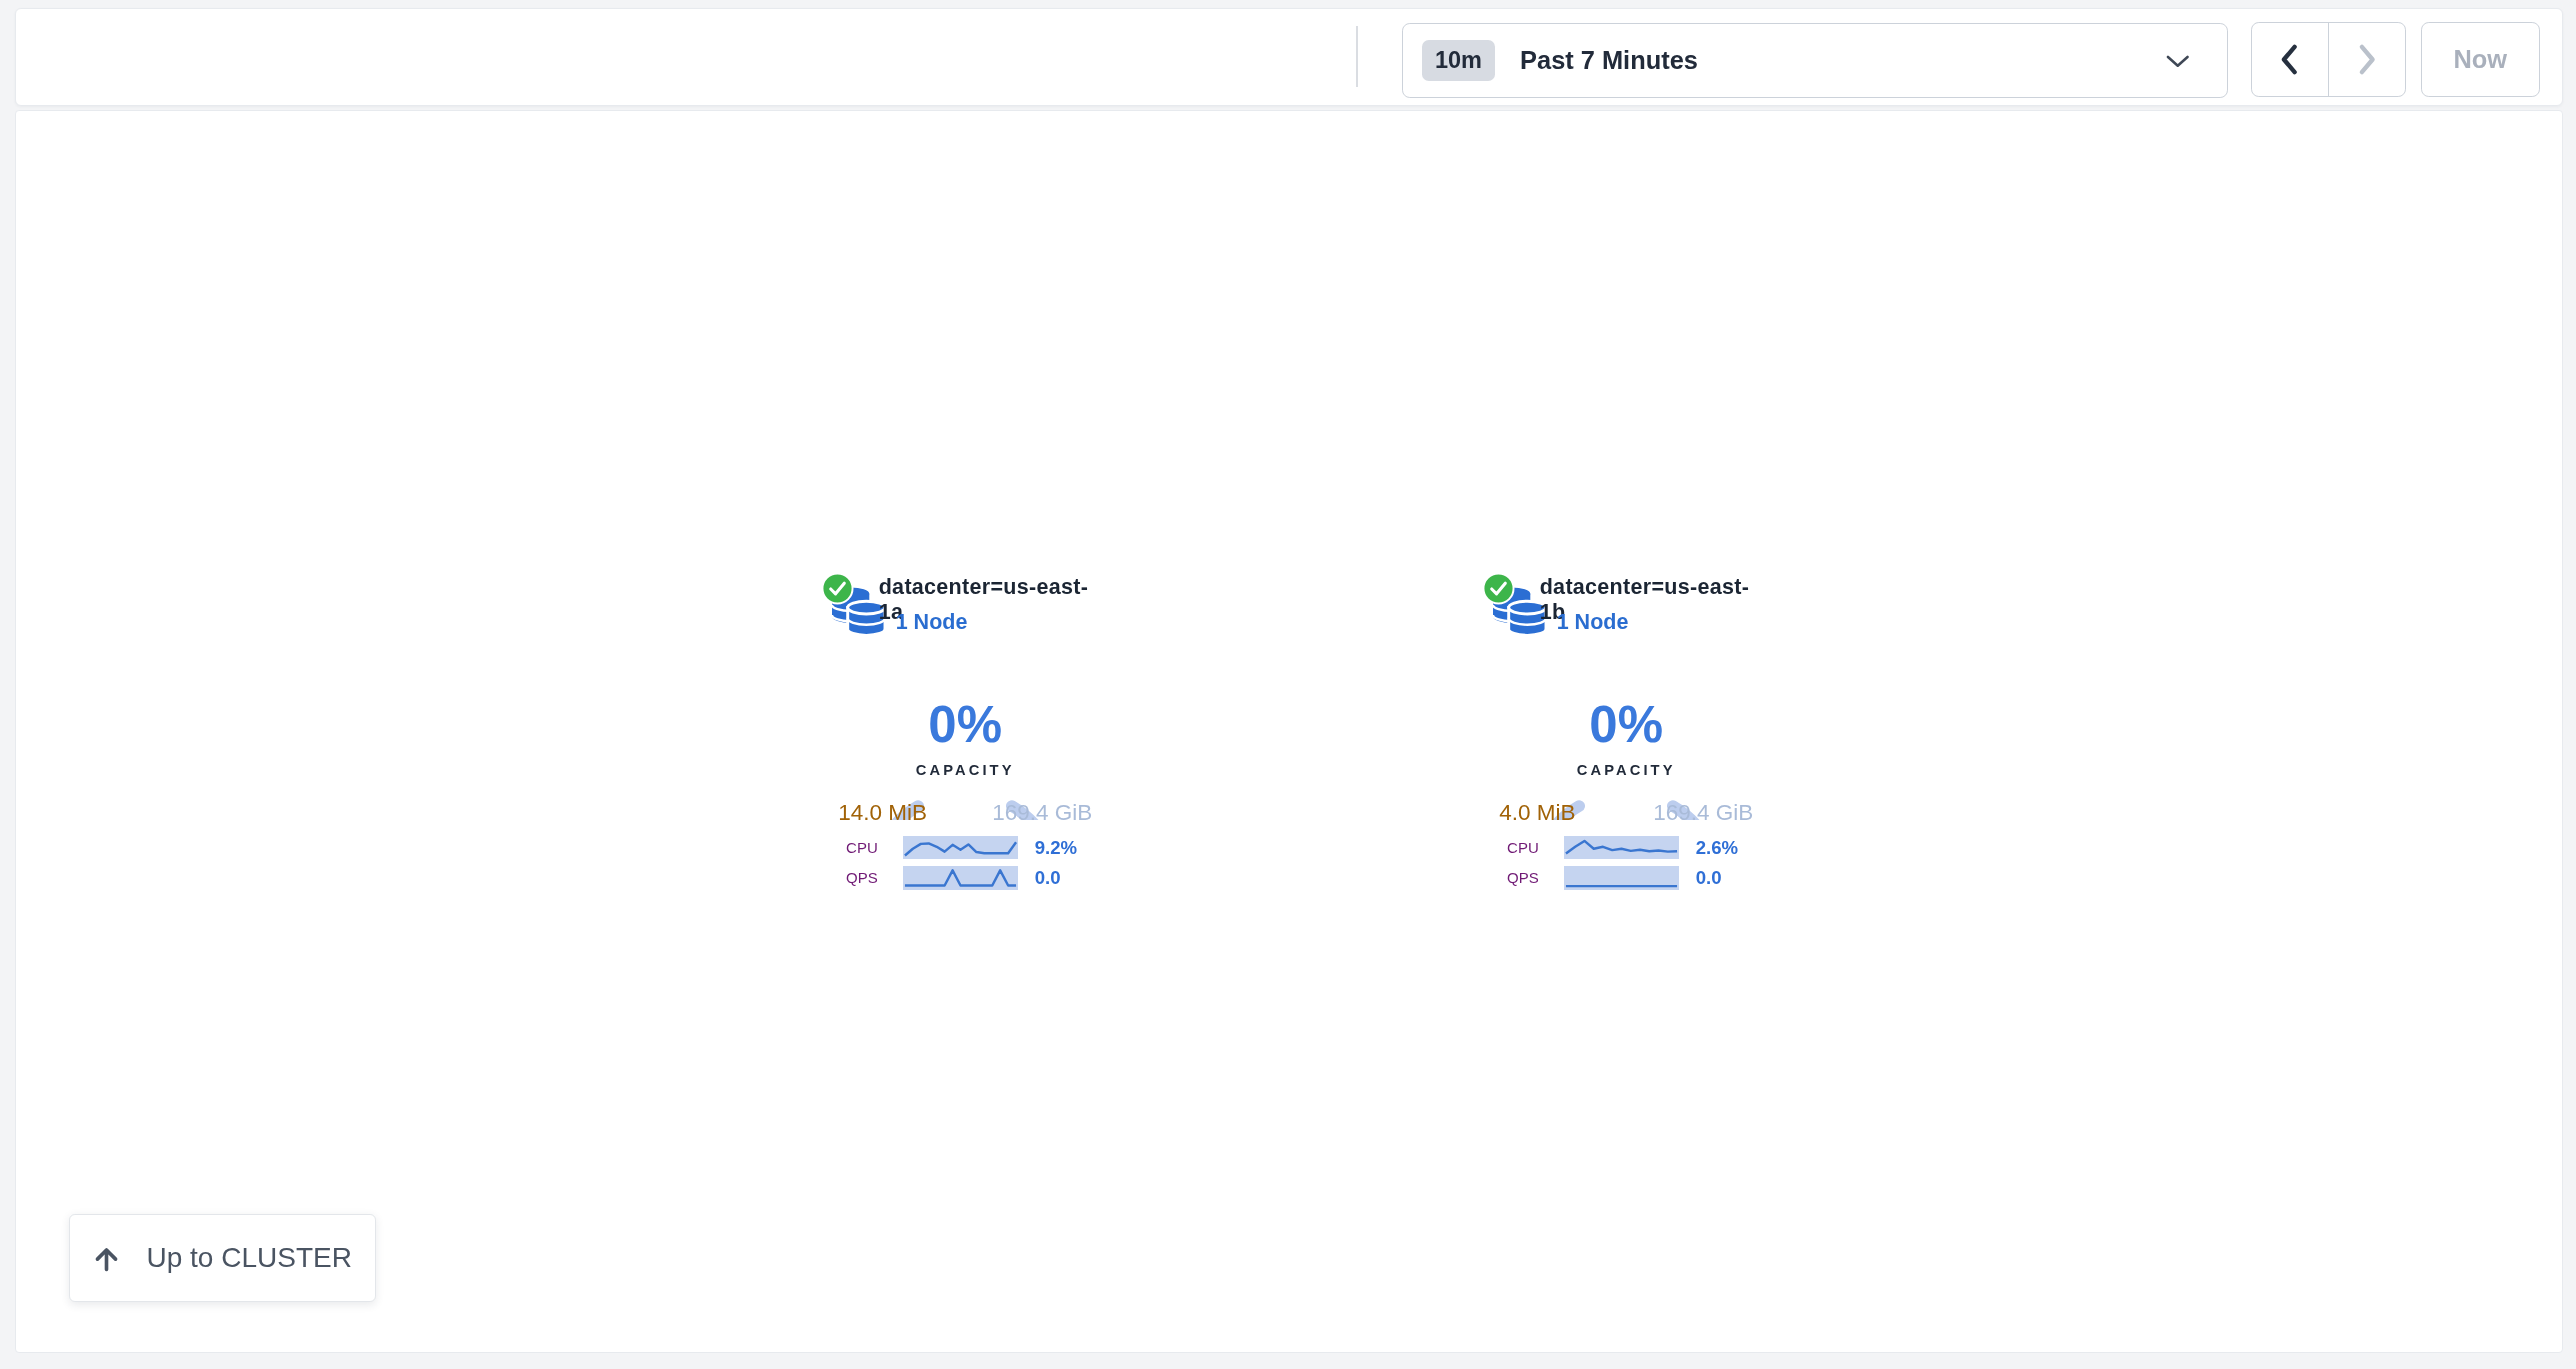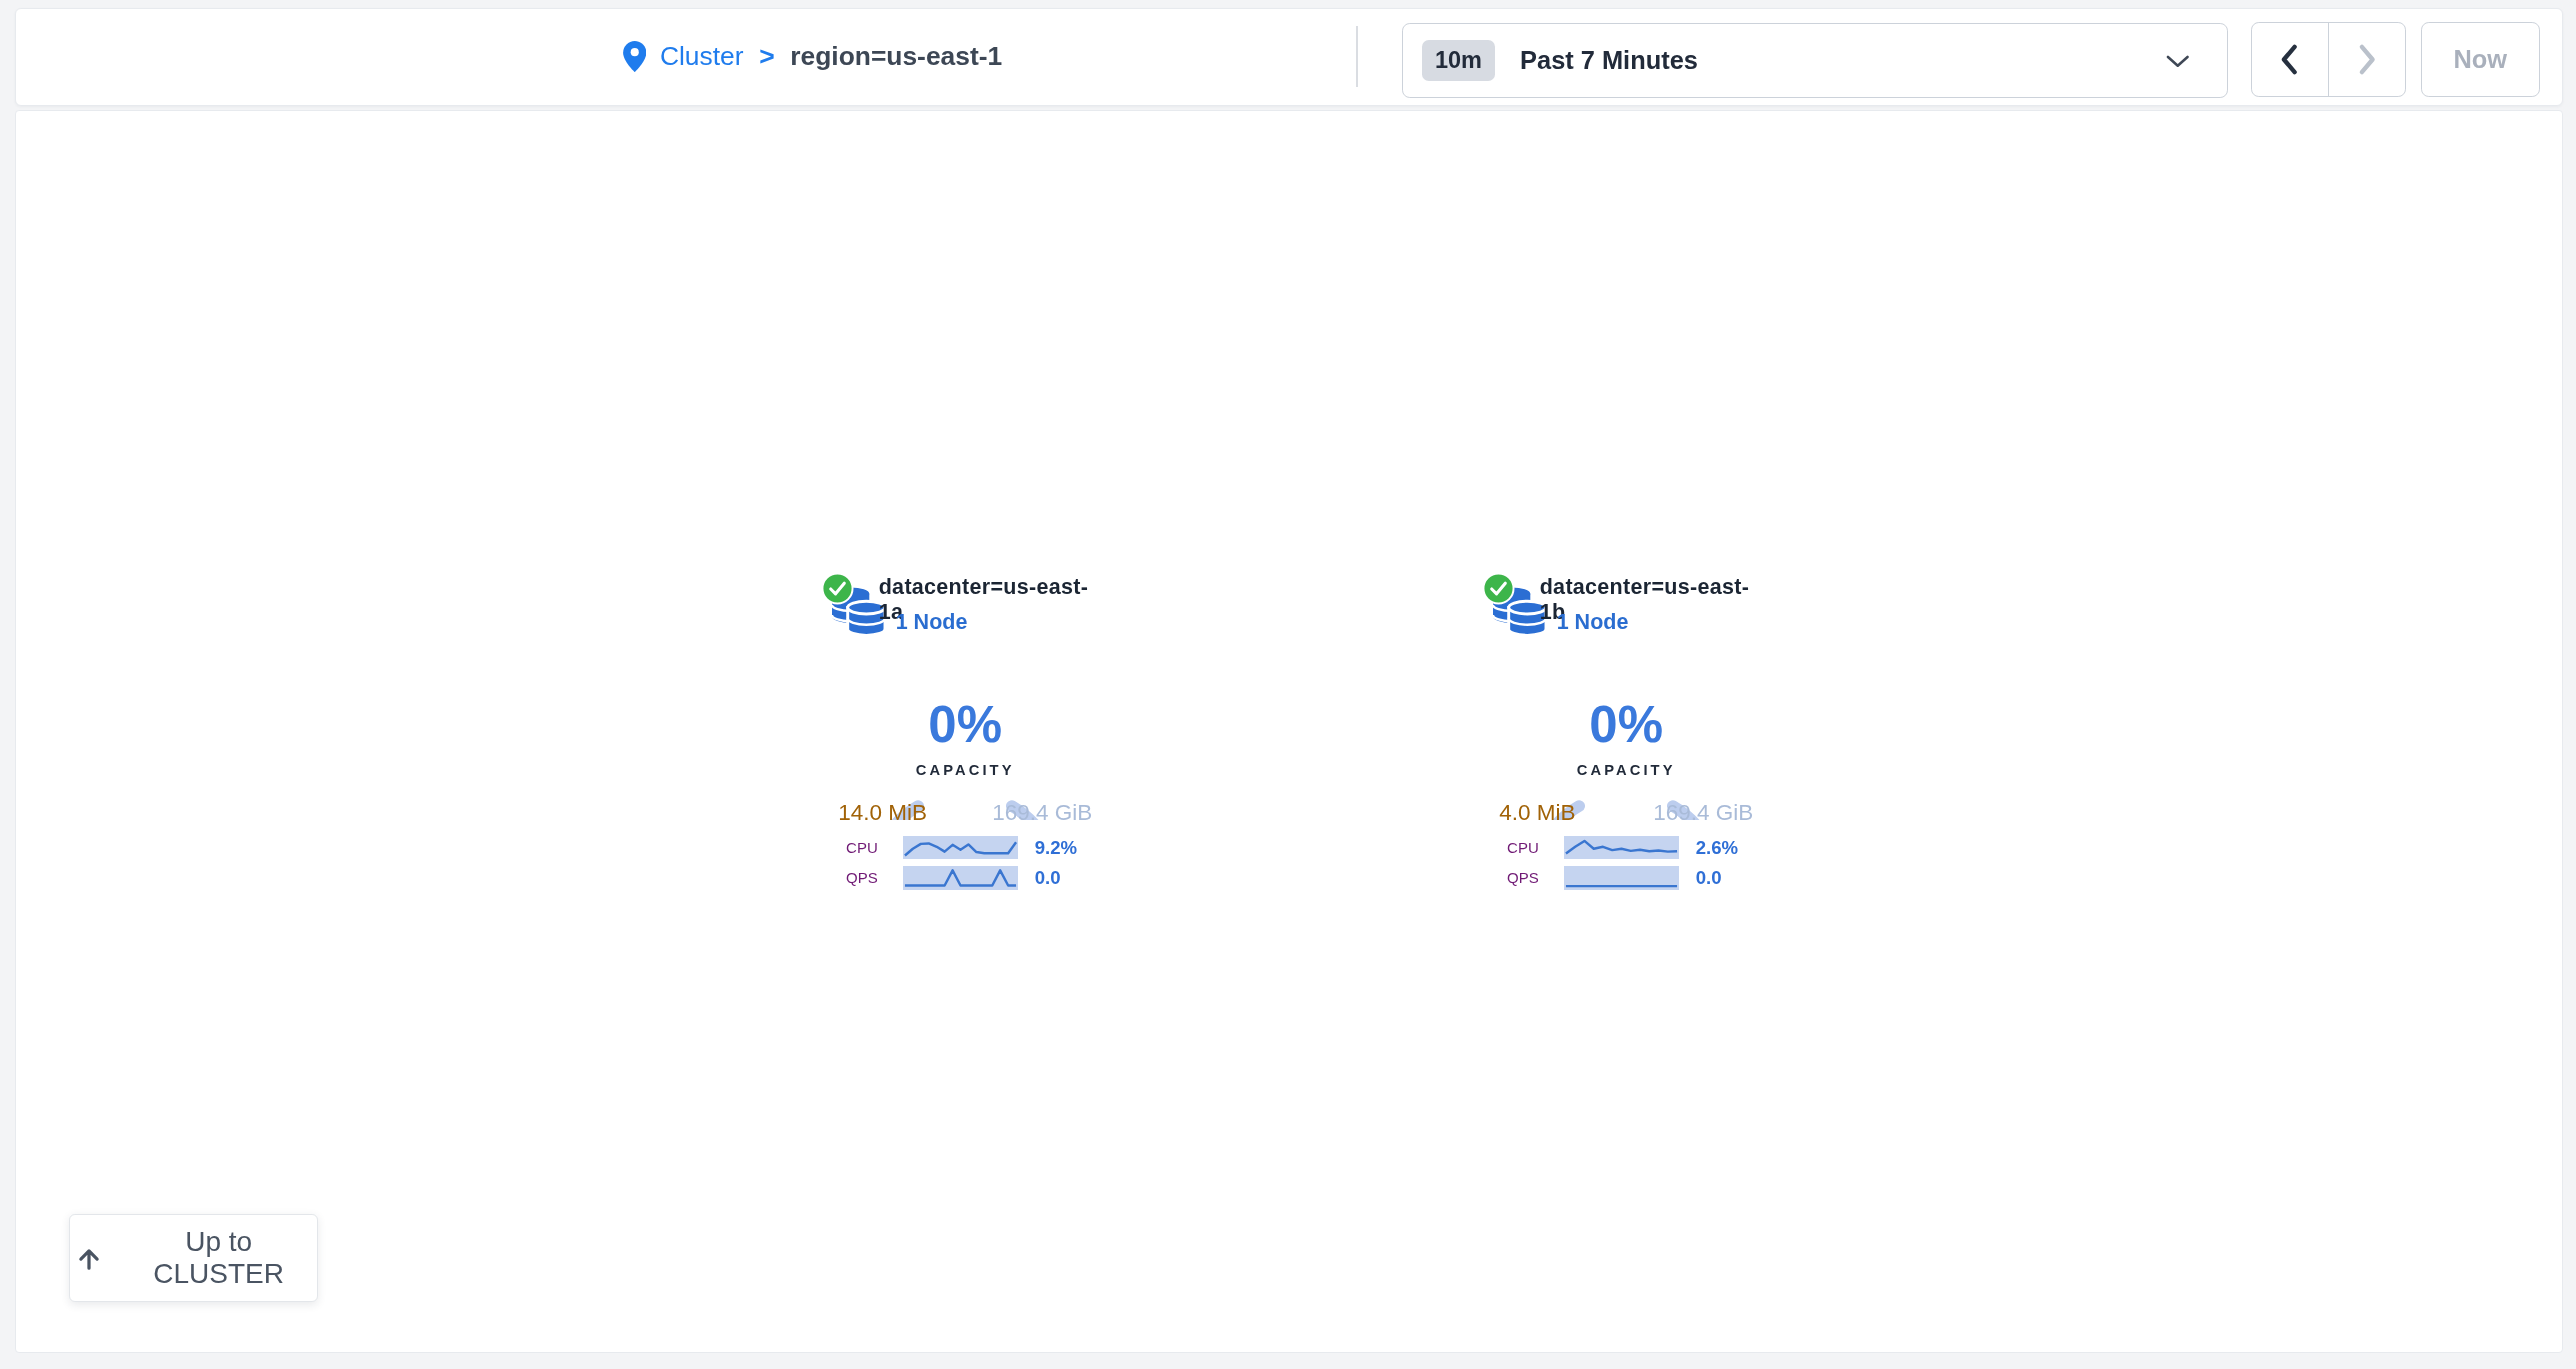--- a/index.html
+++ b/index.html
@@ -48,41 +48,32 @@
   .cap-row{display:flex;justify-content:space-between;align-items:baseline;font-size:22.5px;}
   .cap-used{color:#a16207;}
   .cap-total{color:#a9bbd8;}
   .metric-row{display:flex;align-items:center;margin-top:9.8px;height:23.5px;}
   .metric-row + .metric-row{margin-top:6.8px;}
   .m-label{width:55px;padding-left:7.8px;font-size:15px;font-weight:400;color:#701a75;box-sizing:border-box;}
   .spark{margin-left:9.8px;width:115px;height:23.5px;background:#c5d4f0;display:block;}
   .m-value{margin-left:16.6px;font-size:18.6px;font-weight:700;color:#2f6fd6;}
 
   
-  .up-btn{position:absolute;left:53px;top:1103px;width:249px;height:88px;background:#fff;border:1px solid #e3e6ea;border-radius:5.9px;
+  .up-btn{position:absolute;left:53px;top:1103px;width:307px;height:88px;background:#fff;border:1px solid #e3e6ea;border-radius:5.9px;
     box-shadow:0 2.9px 8.8px rgba(40,50,70,.10);display:flex;align-items:center;justify-content:center;gap:25px;
     font-family:inherit;font-size:28px;color:#4a5462;cursor:pointer;}
 </style>
 </head>
 <body>
 
 <div class="page">
 
   <header class="panel header">
 
 
-    <div class="breadcrumb">
-      <svg width="23.5" height="31" viewBox="0 0 24 32">
-        <path d="M12 0 C5.4 0 0 5.4 0 12 c0 9 12 20 12 20 s12 -11 12 -20 C24 5.4 18.6 0 12 0 z" fill="#1f7ced"></path>
-        <circle cx="12" cy="11.5" r="4.2" fill="#fff"></circle>
-      </svg>
-      <a class="bc-cluster">Cluster</a>
-      <span class="bc-sep">&gt;</span>
-      <span class="bc-loc">region=us-east-1</span>
-    </div>
 
     <div class="hdr-divider"></div>
 
     <div class="time-dropdown">
       <span class="time-badge">10m</span>
       <span class="time-label">Past 7 Minutes</span>
       <svg class="dd-chevron" width="23.5" height="12.7" viewBox="0 0 24 13">
         <polyline points="2,2 12,11 22,2" fill="none" stroke="#3f4856" stroke-width="2.6" stroke-linecap="round" stroke-linejoin="round"></polyline>
       </svg>
     </div>

